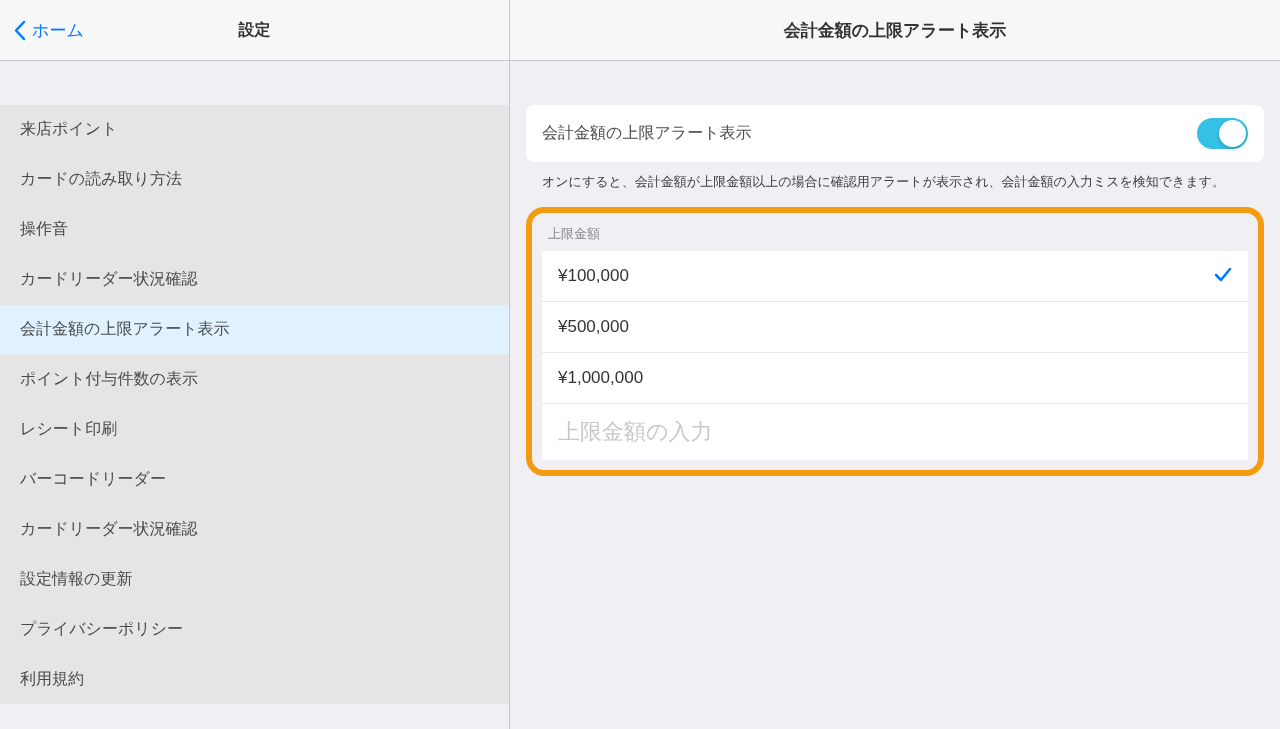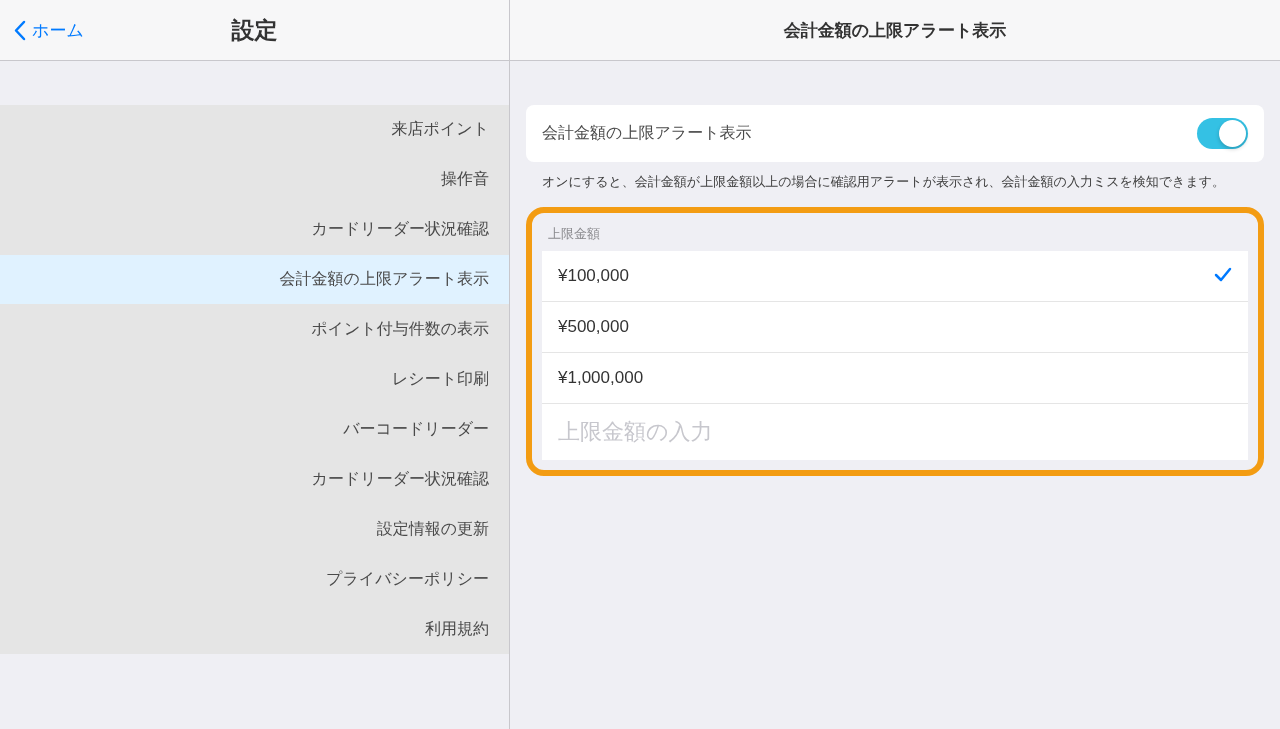--- a/index.html
+++ b/index.html
@@ -14,21 +14,20 @@
       background: #efeff4;
       display: flex;
       overflow: hidden;
     }
     .left-panel {
       width: 510px;
       height: 100%;
       display: flex;
       flex-direction: column;
       border-right: 1px solid #c8c7cc;
-      text-align: right;
     }
     .right-panel {
       flex: 1;
       height: 100%;
       display: flex;
       flex-direction: column;
     }
     .nav-bar {
       height: 61px;
       background: #f7f7f8;
@@ -47,21 +46,21 @@
     }
     .back-chevron {
       width: 12px;
       height: 21px;
       margin-right: 6px;
     }
     .nav-title {
       position: absolute;
       left: 50%;
       transform: translateX(-50%);
-      font-size: 23px;
+      font-size: 16px;
       font-weight: 600;
       color: #333;
     }
     .nav-title-right {
       position: absolute;
       left: 50%;
       transform: translateX(-50%);
       font-size: 17px;
       font-weight: 600;
       color: #333;
@@ -178,20 +177,21 @@
     <div class="back-button">
       <svg class="back-chevron" viewBox="0 0 12 21" fill="none">
         <path d="M10 2 L2 10.5 L10 19" stroke="#007aff" stroke-width="2.5" stroke-linecap="round" stroke-linejoin="round"></path>
       </svg>
       <span>ホーム</span>
     </div>
     <div class="nav-title">設定</div>
   </div>
   <div class="settings-list" id="settings-list">
       <div class="settings-item">来店ポイント</div>
+      <div class="settings-item">カードの読み取り方法</div>
       <div class="settings-item">操作音</div>
       <div class="settings-item">カードリーダー状況確認</div>
       <div class="settings-item selected">会計金額の上限アラート表示</div>
       <div class="settings-item">ポイント付与件数の表示</div>
       <div class="settings-item">レシート印刷</div>
       <div class="settings-item">バーコードリーダー</div>
       <div class="settings-item">カードリーダー状況確認</div>
       <div class="settings-item">設定情報の更新</div>
       <div class="settings-item">プライバシーポリシー</div>
       <div class="settings-item">利用規約</div>

